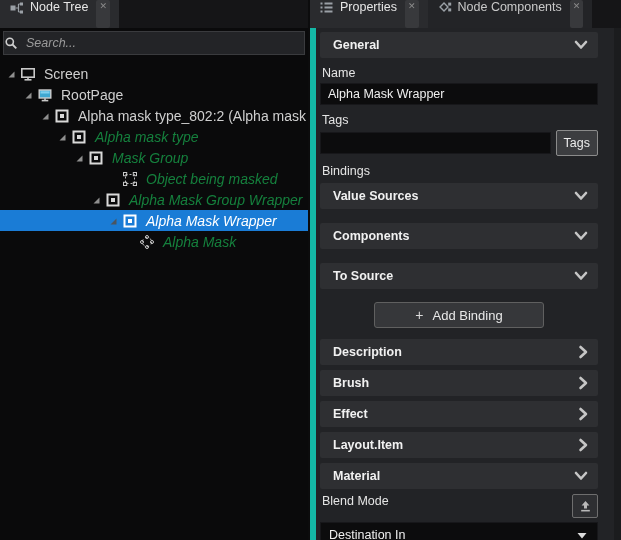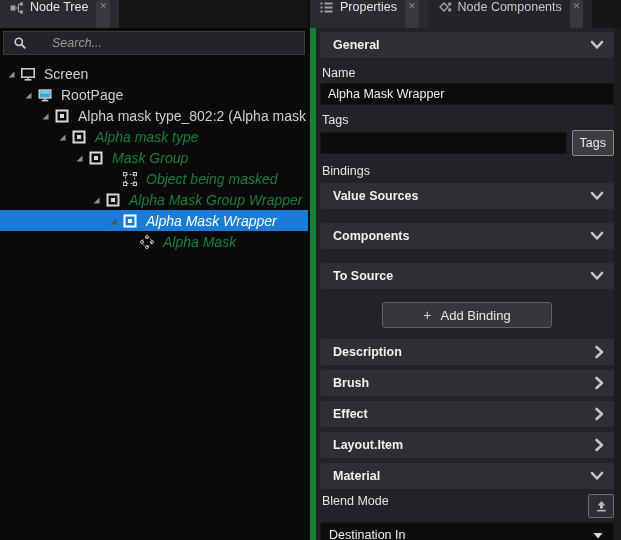--- a/index.html
+++ b/index.html
@@ -9,36 +9,36 @@
 
   
   .left{width:308px;flex:none;display:flex;flex-direction:column;background:#0a0a0b;}
   .tabbar{height:28px;flex:none;background:#151517;display:flex;align-items:stretch;}
   .tab{display:flex;gap:6px;padding:0 9px;background:#2a2b2e;color:#e6e6e6;cursor:default;}
   .tab.inactive{background:#232427;color:#c9c9c9;}
   .tab .tlbl{font-size:12.5px;}
   .closex{font-size:9px;color:#8a8a8a;background:#38393c;border-radius:2px;
           padding:1px 3px;line-height:10px;margin-left:2px;}
   .searchbar{margin:3px;height:22px;flex:none;background:#232427;border:1px solid #3a3b3e;
-             display:flex;align-items:center;padding:0 9px;gap:23px;}
+             display:flex;align-items:center;padding:0 0;gap:6px;}
   .searchbar input{flex:1;background:transparent;border:none;outline:none;color:#ddd;
                    font-family:inherit;font-size:12.5px;}
   .searchbar input::placeholder{font-style:italic;color:#9b9b9b;}
   .tree{flex:1;padding-top:5px;overflow:hidden;}
   .row{height:21px;display:flex;align-items:center;white-space:nowrap;color:#cfcfcf;font-size:14px;}
   .row .ind{flex:none;}
   .row.sel{background:#1a7cd6;color:#fff;}
   .exp{width:13px;flex:none;display:flex;align-items:center;justify-content:center;}
   .ticon{width:17px;flex:none;display:flex;align-items:center;justify-content:center;margin:0 8px 0 2px;}
   .tlabel.it{font-style:italic;color:#15803d;}
   .row.sel .tlabel{color:#fff;}
 
   
   .right{flex:1;display:flex;flex-direction:column;background:#222326;border-left:2px solid #0c0c0d;}
-  .rcontent{flex:1;padding:4px 0 0 4px;border-left:6px solid #15803d;border-right:7px solid #1b1c1e;overflow:hidden;}
+  .rcontent{flex:1;padding:4px 16px 0 4px;border-left:6px solid #14b8a6;border-right:7px solid #1b1c1e;overflow:hidden;}
   .hdr{height:26px;background:#2e2f32;display:flex;align-items:center;justify-content:space-between;
        padding:0 9px 0 13px;border-radius:2px;font-weight:bold;color:#f1f1f1;font-size:12.5px;}
   .flabel{color:#e5e5e5;margin:8px 0 3px 2px;font-size:12.5px;}
   .tinput{height:22px;background:#0c0c0d;border:1px solid #17171a;color:#f0f0f0;font-size:12.5px;
           padding:0 7px;width:100%;box-sizing:border-box;font-family:inherit;outline:none;}
   .tagsrow{display:flex;gap:5px;align-items:center;}
   .tagsbtn{height:24px;flex:none;padding:0 7px;background:#3c3d40;border:1px solid #8b8b8b;border-radius:2px;
            color:#ececec;font-size:12.5px;display:flex;align-items:center;}
   .subhdr1{margin-top:5px;}
   .subhdr{margin-top:14px;}

